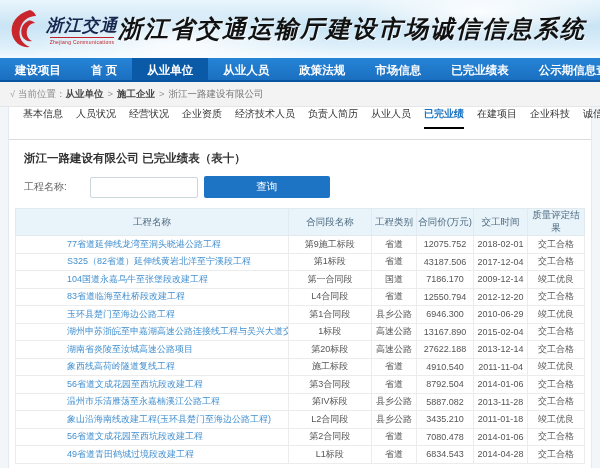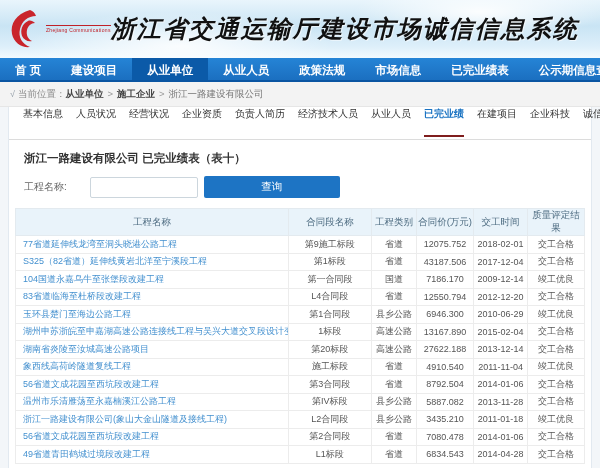--- a/index.html
+++ b/index.html
@@ -41,59 +41,60 @@
   .crumb-last { color:#777; }
 
   
   .card { margin:0 8px; background:#fff; border:1px solid #e2e9f0; border-top:none;
           height:435px; }
 
   
   .tabs { display:flex; gap:13px; padding:0 14px; border-bottom:1px solid #dcdcdc; height:33px;
           align-items:flex-start; }
   .tab { font-size:10px; color:#333; padding-bottom:9px; cursor:pointer; white-space:nowrap; }
-  .tab.active { color:#1a73c2; font-weight:bold; border-bottom:2px solid #7f1d1d; padding-bottom:14px; }
+  .tab.active { color:#1a73c2; font-weight:bold; border-bottom:2px solid #000000; padding-bottom:6px; }
 
   
   .sheet-title { font-size:11.5px; font-weight:bold; color:#333; padding:11px 0 0 15px; }
   .search-row { display:flex; align-items:center; padding:10px 0 8px 15px; }
   .search-label { font-size:10px; color:#666; margin-right:23px; }
   .search-input { width:108px; height:21px; border:1px solid #ccd6dd; border-radius:2px;
                   font-size:10px; padding:0 4px; outline:none; }
-  .search-btn { width:136px; height:22px; margin-left:6px; background:#1d74c4; color:#fff;
+  .search-btn { width:126px; height:22px; margin-left:6px; background:#1d74c4; color:#fff;
                 border:none; border-radius:2px; font-size:10.5px; cursor:pointer; }
 
   
   table { width:570px; margin:2px auto 0 auto; border-collapse:collapse; table-layout:fixed; }
   th { background:#e9f3fa; color:#4d6b80; font-weight:normal; font-size:9.5px;
        border:1px solid #e3eaef; height:17px; }
   td { font-size:9px; color:#555; border:1px solid #ececec; height:17.5px;
        text-align:center; white-space:nowrap; overflow:hidden; }
   td.name { text-align:left; padding-left:7px; }
-  td.name a { color:#4390cf; text-decoration:none; cursor:pointer; }
+  td.name a { color:#4390cf; text-decoration:none; cursor:pointer;margin-left:44px; }
 </style>
 </head>
 <body>
 
 <div class="banner">
   <div class="logo-wrap">
     <svg class="logo-swirl" viewBox="0 0 34 40">
       <path d="M22 1 C8 5 2 15 4 25 C6 34 14 39 22 38 C14 35 10 28 12 20 C14 12 20 7 28 7 C27 4 25 2 22 1 Z" fill="#c9252c"></path>
       <path d="M20 12 C14 15 12 21 14 27 C16 31 20 33 24 32 C20 30 18 26 19 21 C20 17 23 14 27 14 C25 12 22 11 20 12 Z" fill="#c9252c"></path>
     </svg>
     <div class="logo-text">
+      <span class="logo-cn">浙江交通</span>
       <span class="logo-en">Zhejiang Communications</span>
     </div>
   </div>
   <div class="site-title">浙江省交通运输厅建设市场诚信信息系统</div>
 </div>
 
 <div class="nav">
+    <div class="nav-item">建设项目</div>
     <div class="nav-item">首 页</div>
-    <div class="nav-item">建设项目</div>
     <div class="nav-item active">从业单位</div>
     <div class="nav-item">从业人员</div>
     <div class="nav-item">政策法规</div>
     <div class="nav-item">市场信息</div>
     <div class="nav-item">已完业绩表</div>
     <div class="nav-item">公示期信息查询</div>
   </div>
 
 <div class="crumbbar">
   <span class="loc-icon">√</span>
@@ -101,22 +102,22 @@
   <span id="crumb-items"><span class="crumb-strong">从业单位</span><span class="crumb-sep">&gt;</span><span class="crumb-strong">施工企业</span><span class="crumb-sep">&gt;</span><span class="crumb-last">浙江一路建设有限公司</span></span>
 </div>
 
 <div class="card">
 
   <div class="tabs">
       <div class="tab">基本信息</div>
       <div class="tab">人员状况</div>
       <div class="tab">经营状况</div>
       <div class="tab">企业资质</div>
+      <div class="tab">经济技术人员</div>
       <div class="tab">负责人简历</div>
-      <div class="tab">经济技术人员</div>
       <div class="tab">从业人员</div>
       <div class="tab active">已完业绩</div>
       <div class="tab">在建项目</div>
       <div class="tab">企业科技</div>
       <div class="tab">诚信记录</div>
     </div>
 
   <div class="sheet-title">浙江一路建设有限公司 已完业绩表（表十）</div>
 
   <div class="search-row">
@@ -219,21 +220,21 @@
         </tr>
         <tr>
           <td class="name"><a>温州市乐清雁荡至永嘉楠溪江公路工程</a></td>
           <td>第IV标段</td>
           <td>县乡公路</td>
           <td>5887.082</td>
           <td>2013-11-28</td>
           <td>交工合格</td>
         </tr>
         <tr>
-          <td class="name"><a>浙江一路建设有限公司(象山大金山隧道及接线工程)</a></td>
+          <td class="name"><a>象山沿海南线改建工程(玉环县楚门至海边公路工程)</a></td>
           <td>L2合同段</td>
           <td>县乡公路</td>
           <td>3435.210</td>
           <td>2011-01-18</td>
           <td>竣工优良</td>
         </tr>
         <tr>
           <td class="name"><a>56省道文成花园至西坑段改建工程</a></td>
           <td>第2合同段</td>
           <td>省道</td>

